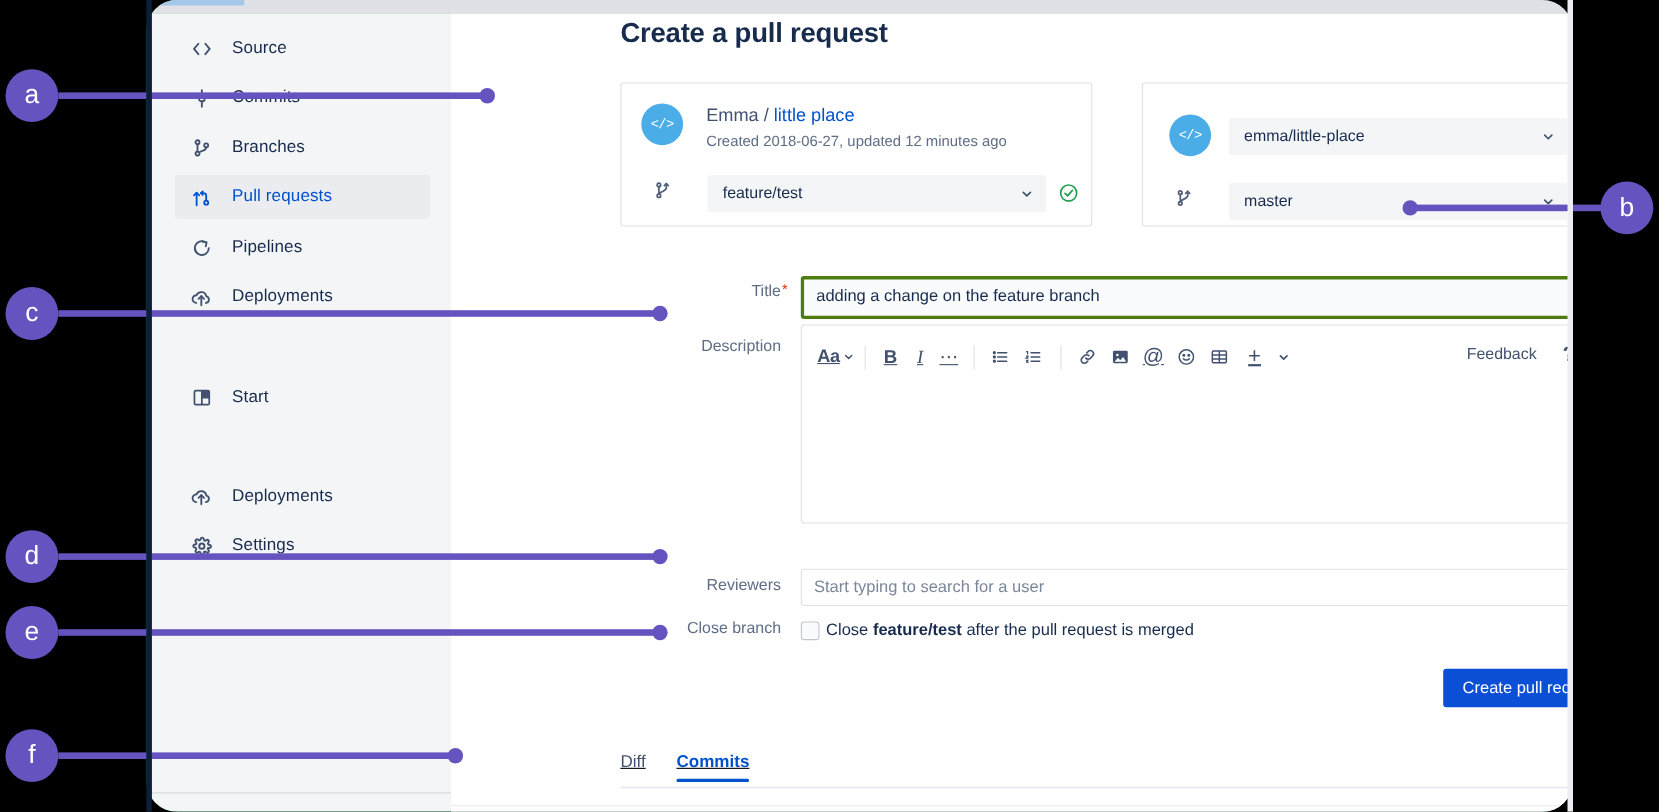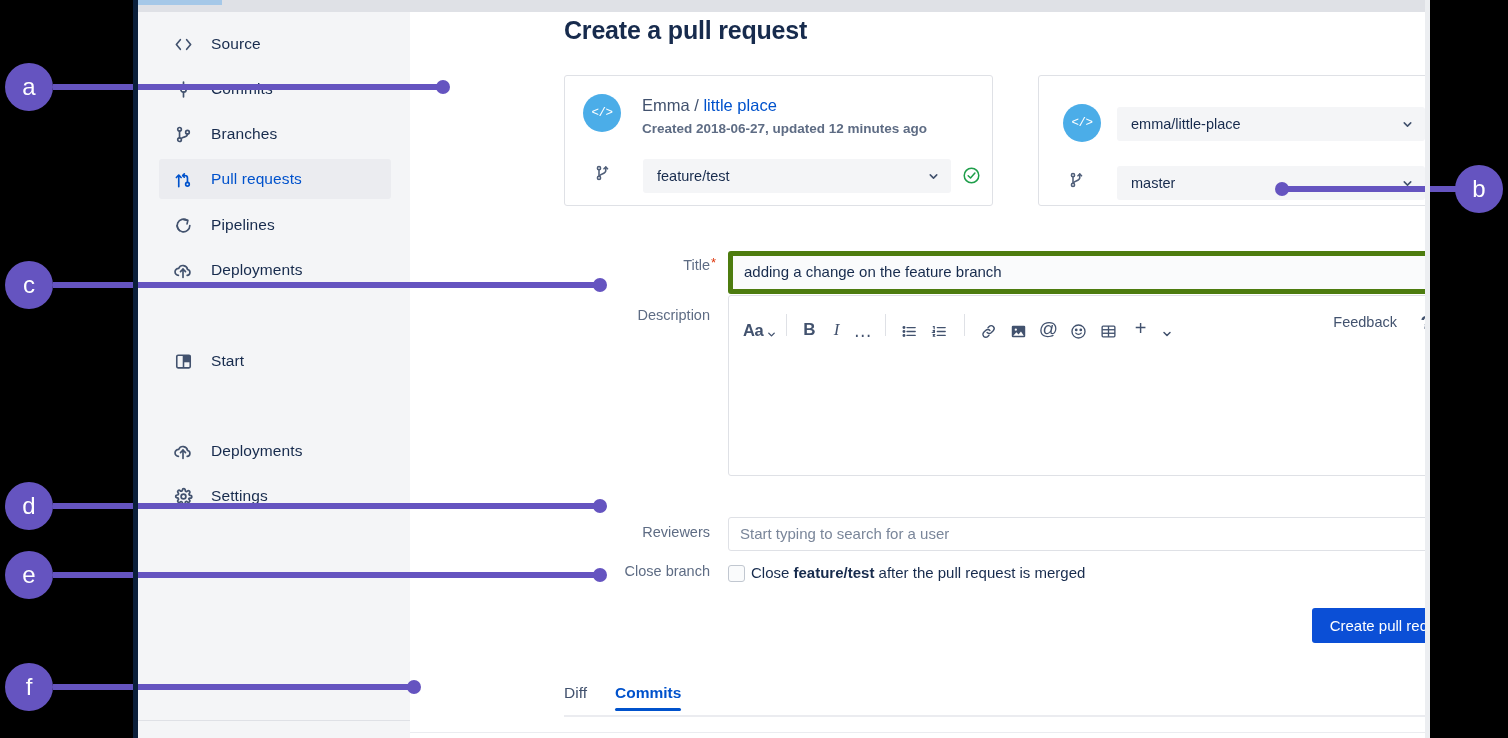--- a/index.html
+++ b/index.html
@@ -1,20 +1,20 @@
 <!DOCTYPE html>
 <html><head>
 <meta charset="utf-8">
 <style>
   html,body{margin:0;padding:0;background:#000;}
   body{width:1508px;height:738px;overflow:hidden;font-family:"Liberation Sans","DejaVu Sans",sans-serif;}
   #root{position:relative;width:1508px;height:738px;background:#000;}
 
   
-  #app{position:absolute;left:133px;top:0;width:1297px;height:738px;background:#15803d;overflow:hidden;}
+  #app{position:absolute;left:133px;top:0;width:1297px;height:738px;background:#15803d;overflow:hidden;border-radius:28px;}
   #app-topband{position:absolute;left:0;top:0;width:1297px;height:12px;background:#dfe1e6;}
   #app-topband-bar{position:absolute;left:-35px;top:0;width:124px;height:5px;background:#a5c8e8;}
   #leftedge{position:absolute;left:133px;top:0;width:5px;height:738px;background:#0b1f3a;z-index:30;}
   #rightedge{position:absolute;left:1425px;top:0;width:5px;height:738px;background:#eceef1;z-index:30;}
 
   
   #sidebar{position:absolute;left:5px;top:12px;width:272px;height:708px;background:#f4f5f7;}
   #sidebar-bottomline{position:absolute;left:5px;top:720px;width:272px;height:1px;background:#dfe1e6;}
   #sidebar-foot{position:absolute;left:5px;top:721px;width:272px;height:17px;background:#f4f5f7;}
   .nav-item{position:absolute;left:21px;width:232px;height:40px;border-radius:3px;display:flex;align-items:center;cursor:pointer;}
@@ -29,53 +29,53 @@
   #page-title{position:absolute;left:154px;top:4px;font-size:25px;font-weight:bold;color:#172b4d;letter-spacing:-.2px;}
 
   
   .branch-card{position:absolute;background:#fff;border:1px solid #dfe1e6;border-radius:3px;}
   #card-src{left:154px;top:63px;width:427px;height:129px;}
   #card-dst{left:628px;top:63px;width:427px;height:129px;}
   .repo-avatar{position:absolute;width:38px;height:38px;border-radius:50%;background:#4bade8;display:flex;align-items:center;justify-content:center;color:#fff;font-size:12.5px;font-family:"Liberation Mono","DejaVu Sans Mono",monospace;letter-spacing:-.5px;}
   .branch-ico{position:absolute;width:26px;height:26px;display:flex;align-items:center;justify-content:center;color:#505f79;}
   .repo-title{position:absolute;font-size:16.5px;color:#42526e;white-space:nowrap;}
   .repo-title .lnk{color:#0052cc;cursor:pointer;}
-  .repo-sub{position:absolute;font-size:13.5px;color:#5e6c84;white-space:nowrap;font-weight:bold;}
+  .repo-sub{position:absolute;font-size:13.5px;color:#5e6c84;white-space:nowrap;}
   .sel{position:absolute;height:32px;background:#f4f5f7;border:1px solid transparent;border-radius:3px;display:flex;align-items:center;cursor:pointer;}
   .sel .sel-val{margin-left:13px;font-size:14.5px;color:#172b4d;white-space:nowrap;overflow:hidden;}
   .sel .sel-chev{position:absolute;right:10px;top:0;bottom:0;display:flex;align-items:center;color:#42526e;}
   .okcheck{position:absolute;width:19px;height:19px;}
   #mid-arrow{position:absolute;left:866px;top:125px;width:30px;height:22px;color:#dfe3e9;}
 
   
   .form-lbl{position:absolute;text-align:right;font-size:14.5px;color:#5e6c84;white-space:nowrap;}
   #title-star{position:absolute;color:#de350b;font-size:13px;}
-  #title-input{position:absolute;left:318px;top:239px;width:736px;height:33px;background:#fafbfc;border:5px solid #4d7c0f;border-radius:3px;}
+  #title-input{position:absolute;left:318px;top:239px;width:736px;height:33px;background:#fafbfc;border:3px solid #4d7c0f;border-radius:3px;}
   #title-input .tv{position:absolute;left:11px;top:7px;font-size:15px;color:#172b4d;}
 
   #desc-box{position:absolute;left:318px;top:283px;width:736px;height:179px;background:#fff;border:1px solid #dfe1e6;border-radius:3px;}
   #desc-toolbar{position:absolute;left:0;top:0;width:736px;height:57px;display:flex;align-items:center;}
-  .tb-btn{height:30px;min-width:26px;display:flex;align-items:flex-end;justify-content:center;color:#42526e;cursor:pointer;border-radius:3px;}
+  .tb-btn{height:30px;min-width:26px;display:flex;align-items:center;justify-content:center;color:#42526e;cursor:pointer;border-radius:3px;text-decoration:underline;}
   .tb-sep{width:1px;height:22px;background:#dfe1e6;margin:0 9px;}
   .tb-chev{margin-left:2px;color:#42526e;display:flex;align-items:center;}
   #tb-feedback{position:absolute;right:68px;top:18px;font-size:14.5px;color:#42526e;cursor:pointer;}
   #tb-help{position:absolute;right:33px;top:16px;font-size:19px;color:#42526e;cursor:pointer;font-weight:bold;}
 
   #rev-input{position:absolute;left:318px;top:505px;width:736px;height:32px;background:#fff;border:1px solid #dfe1e6;border-radius:3px;}
   #rev-input .ph{position:absolute;left:11px;top:7px;font-size:15px;color:#7a869a;}
 
   #close-cb{position:absolute;left:318px;top:553px;width:15px;height:15px;border:1px solid #c1c7d0;border-radius:3px;background:#fafbfc;cursor:pointer;}
   #close-text{position:absolute;left:341px;top:552px;font-size:15px;color:#172b4d;white-space:nowrap;}
   #close-text b{font-weight:bold;}
 
   #create-btn{position:absolute;left:902px;top:596px;width:162px;height:35px;background:#0B4FD6;border-radius:3px;display:flex;align-items:center;justify-content:center;cursor:pointer;}
   #create-btn span{color:#fff;font-size:15px;}
 
   
-  #tabs{position:absolute;left:154px;top:672px;height:32px;display:flex;align-items:flex-start;}
+  #tabs{position:absolute;left:154px;top:672px;height:32px;display:flex;align-items:flex-start;text-decoration:underline;}
   .tab{position:relative;font-size:15.5px;color:#42526e;cursor:pointer;padding-bottom:9px;}
   .tab.active{color:#0052cc;font-weight:bold;}
   .tab .ul{position:absolute;left:0;right:0;bottom:0;height:3px;background:#0052cc;border-radius:2px;}
   #tabs-rule{position:absolute;left:154px;top:703px;width:1060px;height:2px;background:#ebecf0;}
   #footer-band{position:absolute;left:0;top:705px;width:1297px;height:33px;background:#fff;}
   #footer-band-inner{position:absolute;left:0;top:15px;width:1297px;height:1px;background:#ebecf0;}
 
   
   .callout{position:absolute;width:48px;height:48px;border-radius:50%;background:#6554C0;display:flex;align-items:center;justify-content:center;}
   .callout span{color:#fff;font-size:24px;line-height:1;}

